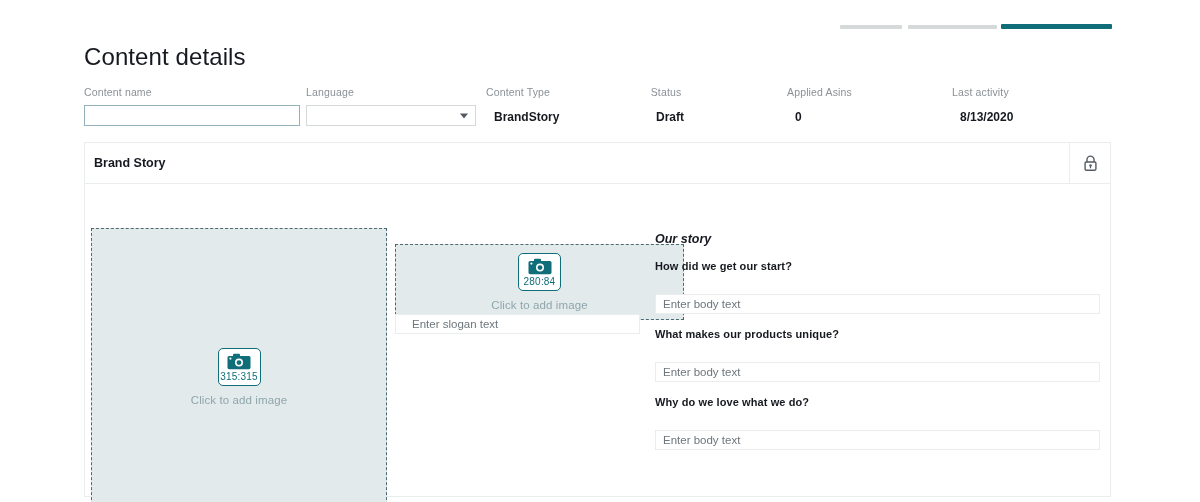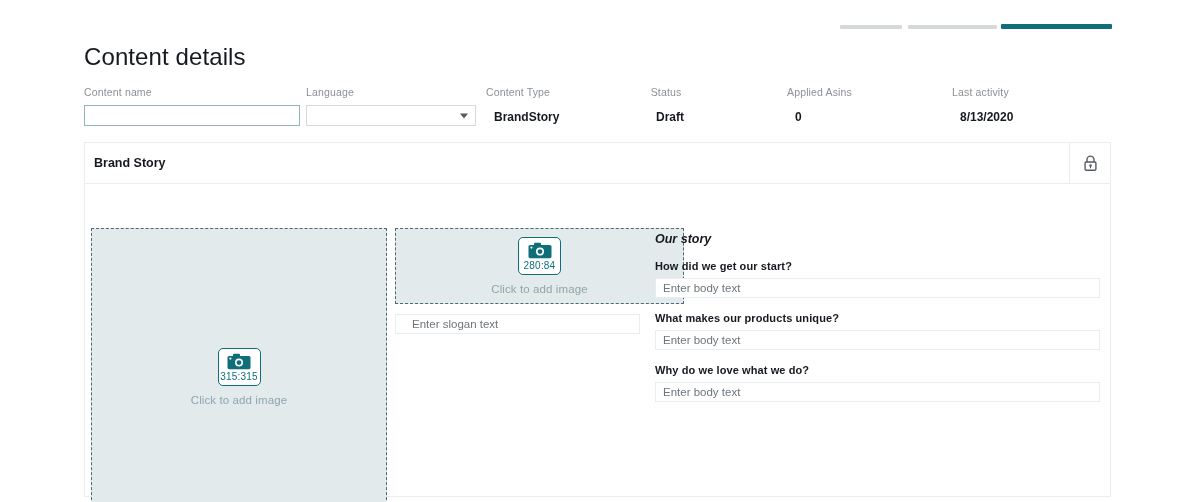--- a/index.html
+++ b/index.html
@@ -90,21 +90,21 @@
   
   .card-body { position: relative; height: 313px; }
 
   .img-ph {
     position: absolute;
     border: 1px dashed #4a6b74; background: #e2eaec;
     display: flex; flex-direction: column;
     align-items: center; justify-content: center;
   }
   .img-ph.big { left: 6px; top: 44px; width: 296px; height: 297px; }
-  .img-ph.small { left: 310px; top: 44px; width: 289px; height: 76px; align-items: center; }
+  .img-ph.small { left: 310px; top: 60px; width: 289px; height: 76px; align-items: center; }
 
   .cam-box {
     width: 43px; height: 38px; background: #ffffff;
     border: 1px solid #0f6e78; border-radius: 5px;
     display: flex; flex-direction: column;
     align-items: center; justify-content: center;
     padding-top: 1px;
   }
   .cam-ratio { font-size: 10px; color: #0f6e78; margin-top: 1px; letter-spacing: .2px; }
   .ph-caption { font-size: 11.5px; color: #8fa6ad; margin-top: 8px; letter-spacing: .1px; }
@@ -119,21 +119,21 @@
   .slogan::placeholder { color: #6d767c; }
 
   
   .story { position: absolute; left: 570px; top: 48px; width: 447px; }
   .story-title { font-size: 12.5px; font-weight: bold; color: #16191f; font-style: italic; }
   .q-label {
     font-size: 11px; font-weight: bold; color: #16191f;
     margin-top: 14px; letter-spacing: .1px;
   }
   .body-input {
-    display: block; margin-top: 6px;
+    display: block; margin-top: 22px;
     width: 445px; height: 20px;
     border: 1px solid #eaeded; background: #fff;
     font-family: "Liberation Sans", sans-serif; font-size: 11.5px;
     color: #16191f; padding: 0 7px; outline: none;
   }
   .body-input::placeholder { color: #6d767c; }
   .q-block + .q-block { margin-top: 12px; }
 </style>
 </head>
 <body>

